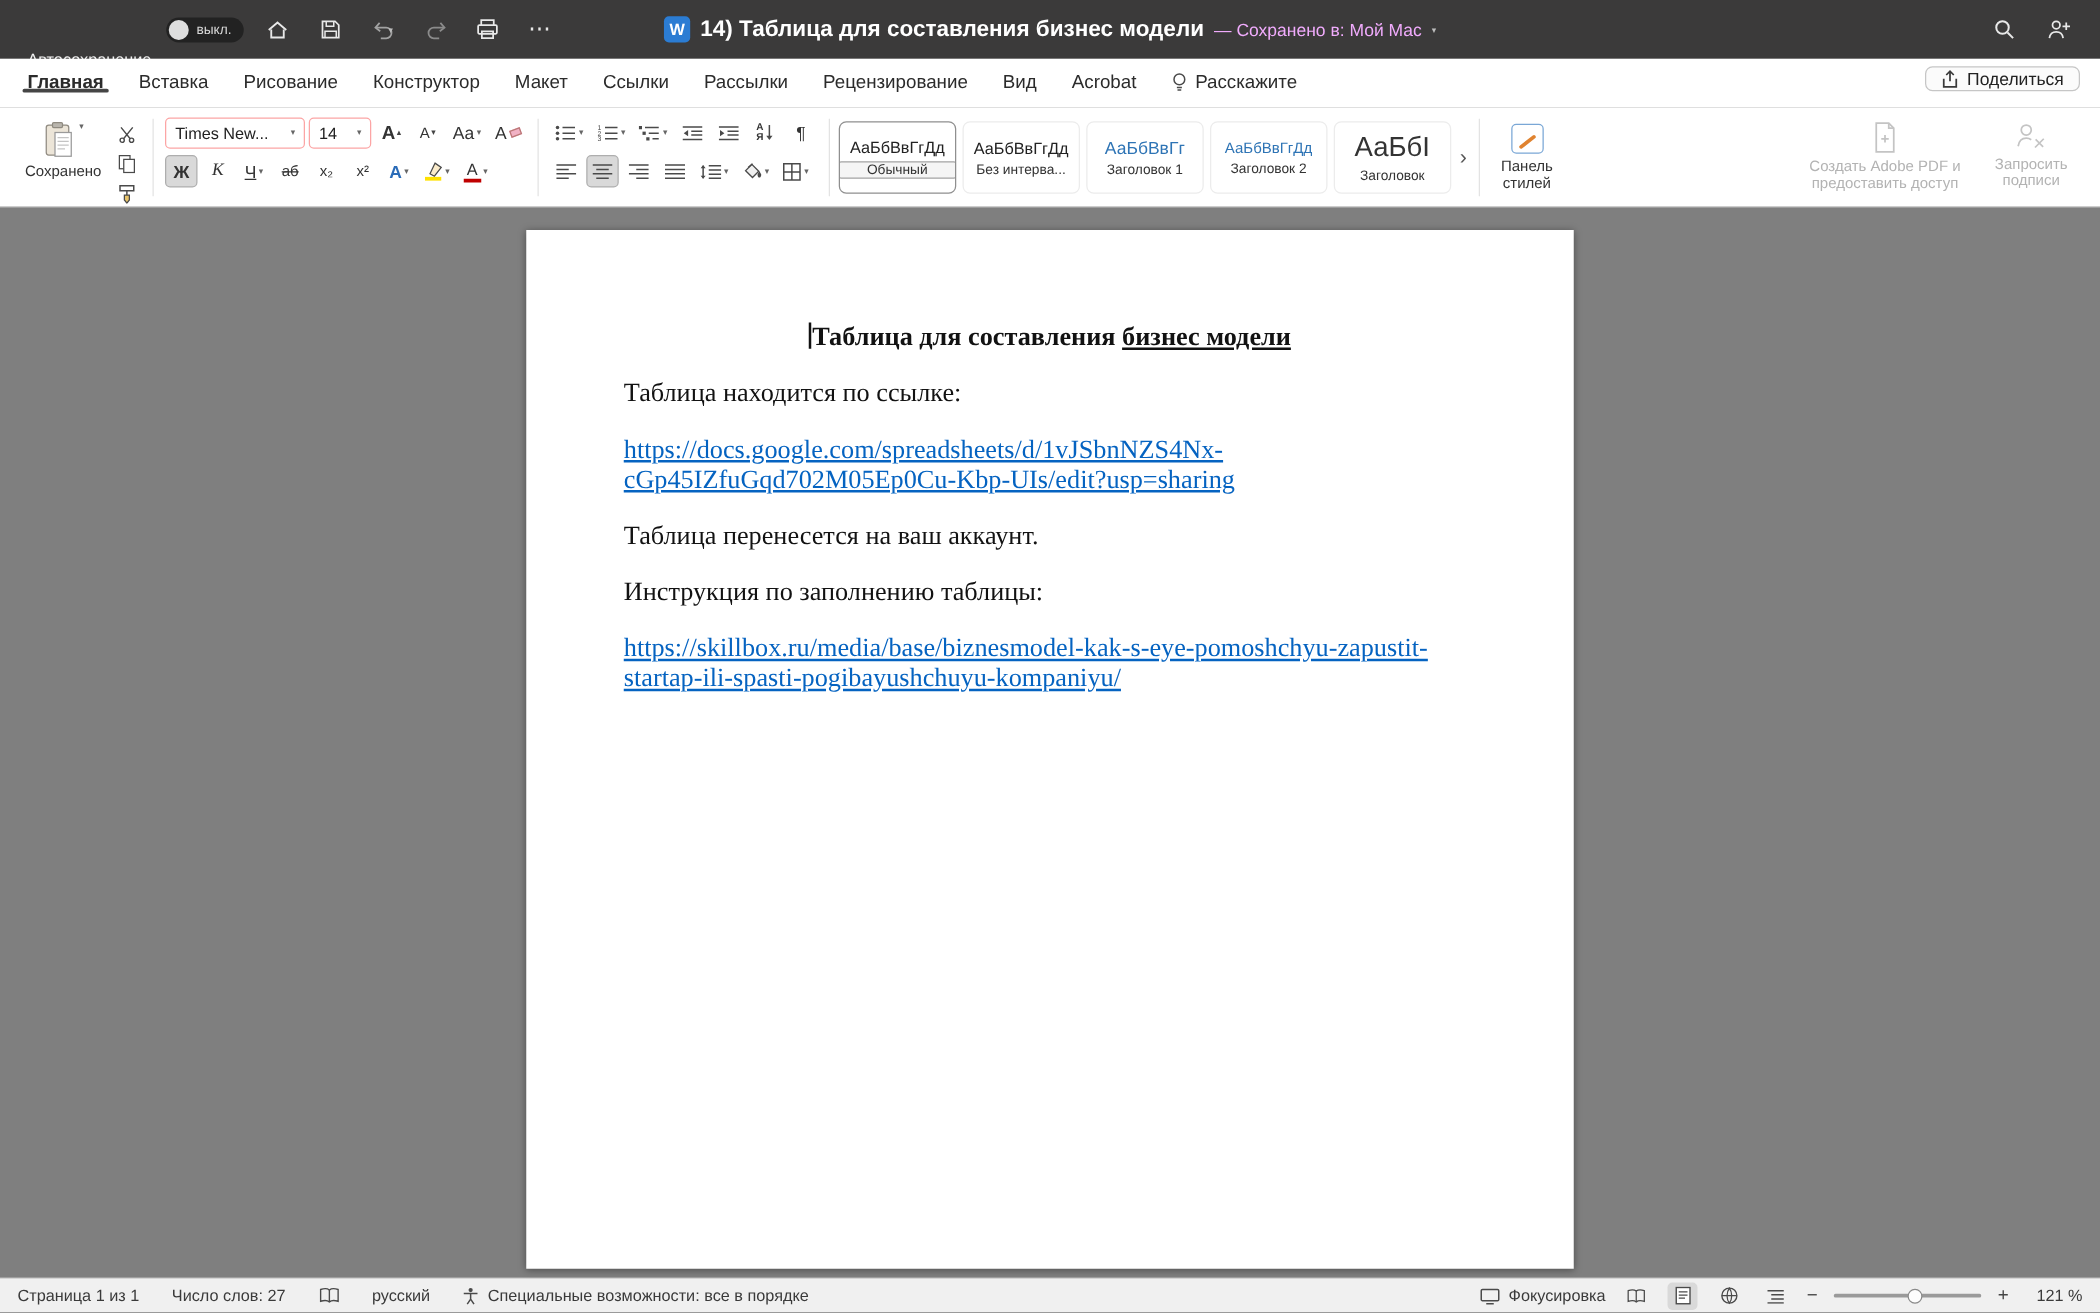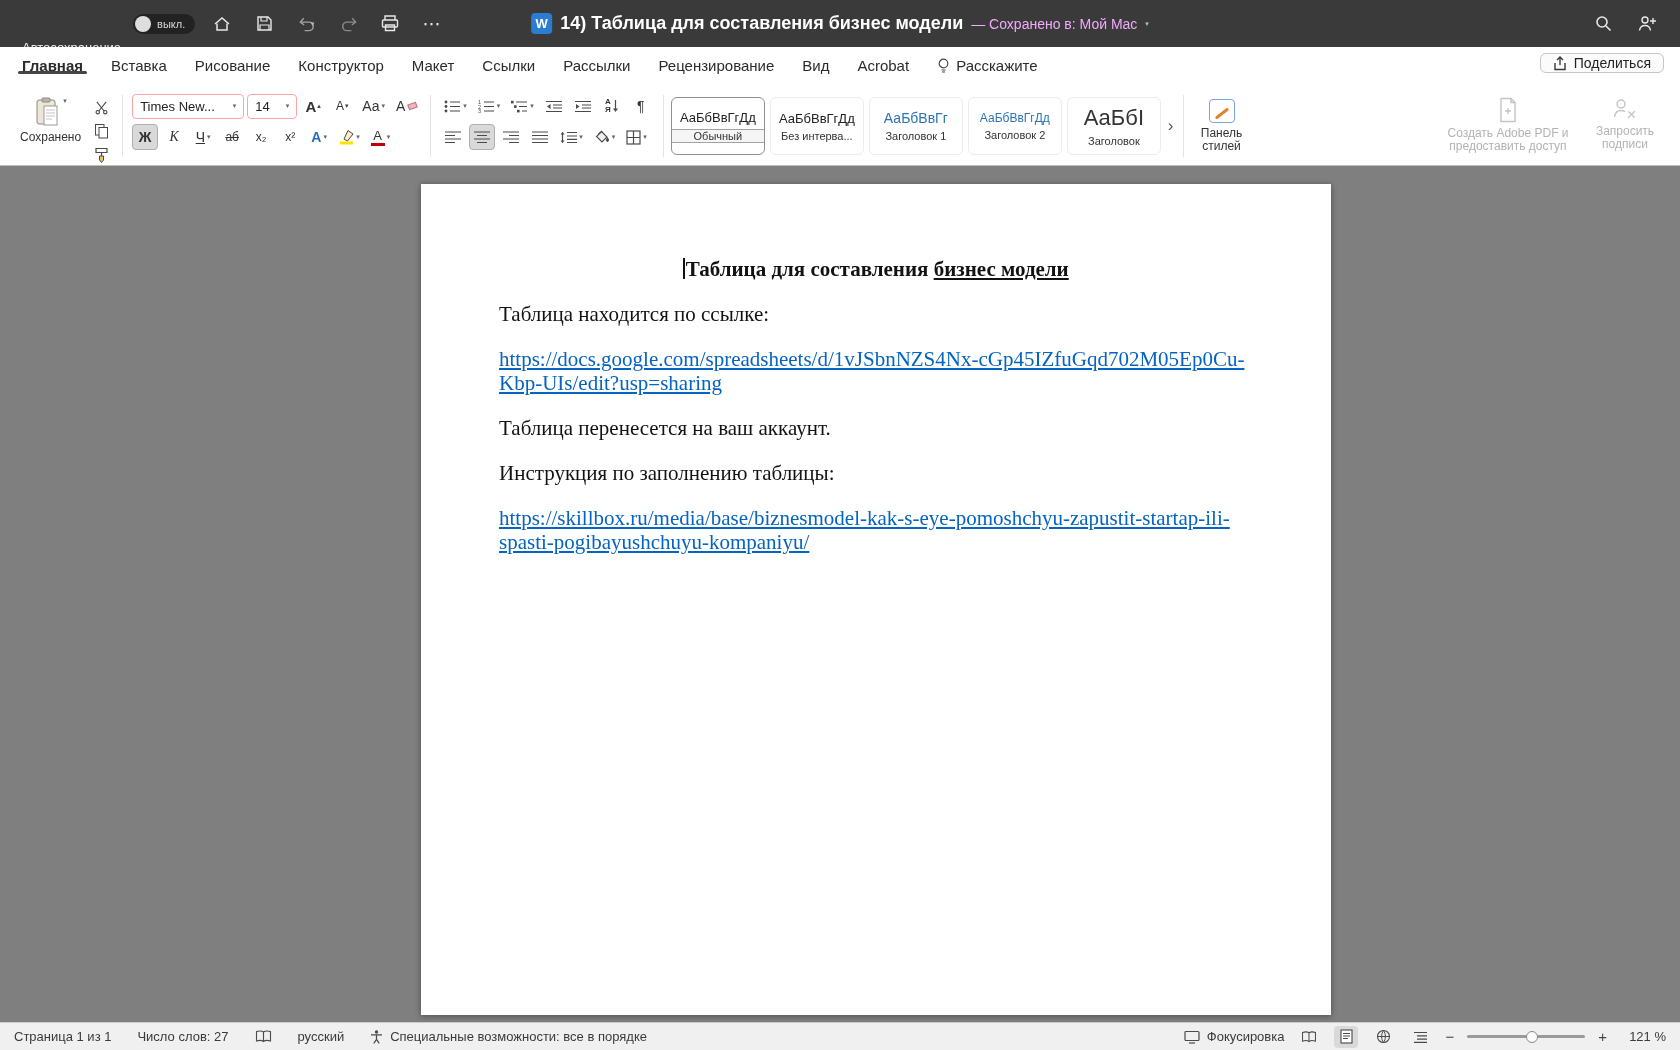--- a/index.html
+++ b/index.html
@@ -76,21 +76,21 @@
   .pane-btn { display:flex; flex-direction:column; align-items:center; justify-content:center; gap:4px; width:66px; font-size:12px; color:#333; text-align:center; line-height:13px; }
   .pane-icon { width:26px; height:24px; border:1.5px solid #7aa7d6; border-radius:4px; background:#fff; position:relative; }
   .pane-icon::after { content:""; position:absolute; left:4px; top:12px; width:16px; height:3px; background:#e08330; transform:rotate(-38deg); border-radius:2px; }
 
   .disabled-group { margin-left:auto; display:flex; align-items:flex-start; gap:10px; padding-top:6px; }
   .dis-btn { display:flex; flex-direction:column; align-items:center; gap:4px; font-size:12px; color:#b3b3b3; text-align:center; line-height:13px; width:128px; }
   .dis-btn.narrow { width:86px; }
 
   
   .canvas { height:856px; position:relative; background:#7f7f7f; }
-  .page { position:absolute; left:421px; top:18px; width:910px; height:831px; background:#ffffff; box-shadow:0 1px 6px rgba(0,0,0,.4); padding:73px 78px 0; font-family:"Liberation Serif","DejaVu Serif",serif; font-size:21px; color:#121212; line-height:24px; }
+  .page { position:absolute; left:421px; top:18px; width:838px; height:831px; background:#ffffff; box-shadow:0 1px 6px rgba(0,0,0,.4); padding:73px 78px 0; font-family:"Liberation Serif","DejaVu Serif",serif; font-size:21px; color:#121212; line-height:24px; }
   .page p { margin:0 0 21px; }
   .docTitle { text-align:center; font-weight:bold; margin:0 0 21px; }
   .docTitle .u { text-decoration:underline; }
   .caret { display:inline-block; width:1.5px; height:21px; background:#111; vertical-align:-3px; margin-right:1px; }
   .page a { color:#0563c1; text-decoration:underline; overflow-wrap:anywhere; word-break:normal; cursor:pointer; }
 
   
   .statusbar { height:28px; background:#f0f0f0; border-top:1px solid #cccccc; display:flex; align-items:center; padding:0 14px; font-size:13px; color:#3a3a3a; gap:26px; }
   .sb-item { display:flex; align-items:center; gap:7px; white-space:nowrap; }
   .sb-right { margin-left:auto; display:flex; align-items:center; gap:13px; }

